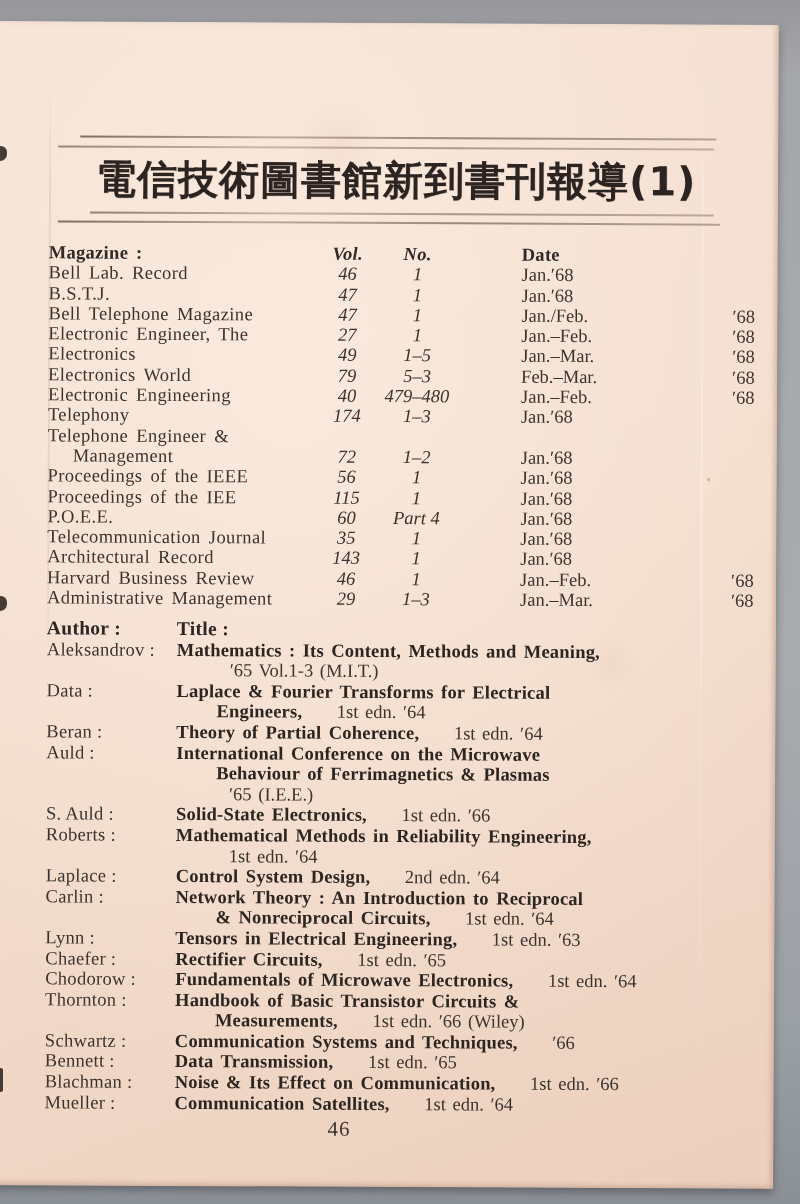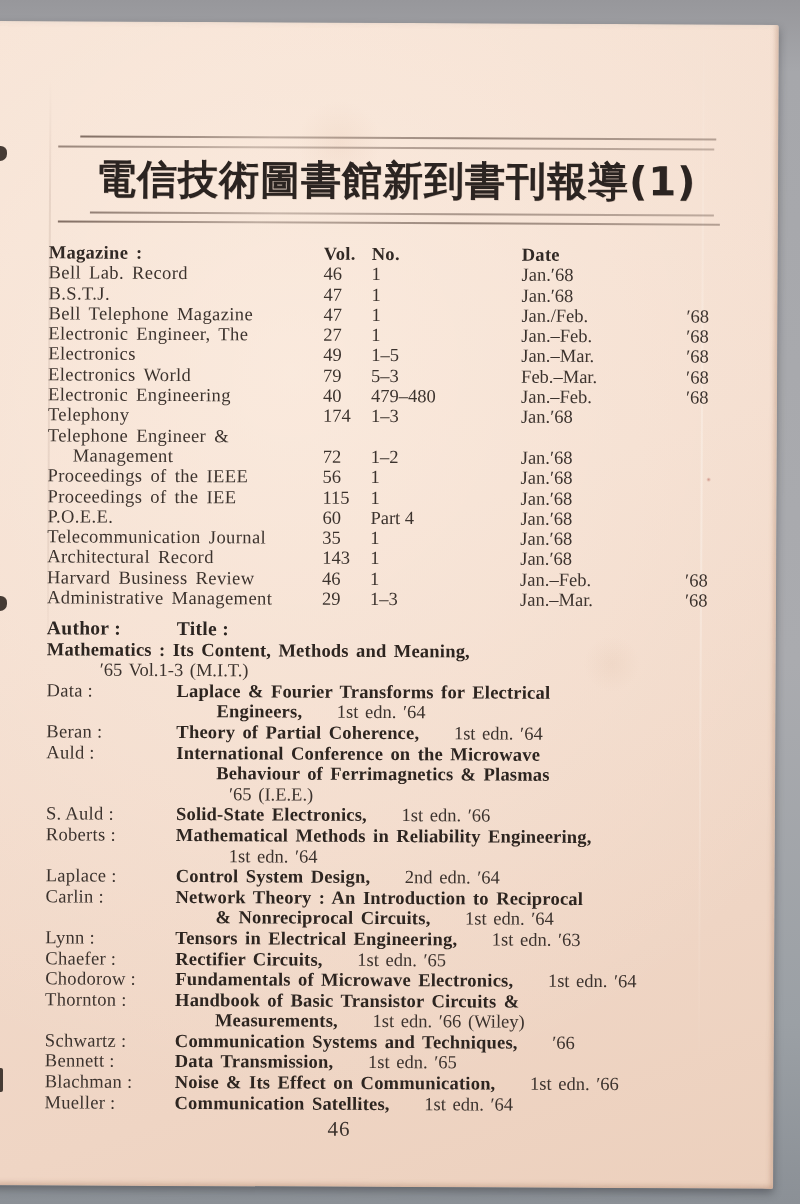--- a/index.html
+++ b/index.html
@@ -37,24 +37,24 @@
     position:absolute;top:129px;left:102px;right:50px;height:56px;
     font-family:"DejaVu Sans","Liberation Sans",sans-serif;
     font-weight:bold;font-size:40px;line-height:56px;letter-spacing:1px;
     color:#2b2421;white-space:nowrap;
     text-shadow:0.5px 0.5px 0 rgba(90,60,50,0.3);
   }
   .mag-table{position:absolute;top:221px;left:55px;right:55px;font-size:18.5px;line-height:20.3px;color:#3c332e;}
   .mrow{display:grid;grid-template-columns:275px 48px 92px 58px 165px 1fr;white-space:nowrap;}
   .m-name{letter-spacing:0.4px;word-spacing:3px;}
   .m-name.ind{padding-left:25px;}
-  .m-vol,.m-no{text-align:left;}
+  .m-vol,.m-no{text-align:center;font-style:italic;}
   .m-head{font-weight:bold;letter-spacing:0.3px;color:#312925;}
   .m-date{padding-left:0px;}
-  .m-year{padding-left:0px;}
+  .m-year{padding-left:0px;margin-left:46px;}
 
   .books{position:absolute;top:597px;left:55px;right:40px;font-size:18.5px;line-height:20.6px;color:#3c332e;}
   .brow{display:grid;grid-template-columns:130px 1fr;}
   .b-head{font-weight:bold;font-size:19.5px;color:#2d2622;letter-spacing:0.3px;}
   .b-author{white-space:nowrap;letter-spacing:0.3px;}
   .b-lines .bl{white-space:nowrap;}
   .bl.ind1{padding-left:25px;}
   .bl.ind2{padding-left:40px;}
   .seg-b{font-weight:bold;color:#2d2520;word-spacing:2.5px;letter-spacing:0.2px;}
   .seg-r{word-spacing:2px;margin-left:28px;}
@@ -229,20 +229,21 @@
       </div>
   </div>
 
   <div class="books">
     <div class="brow">
       <span class="b-head">Author :</span>
       <span class="b-head">Title :</span>
     </div>
     <div id="book-entries">
         <div class="brow">
+          <span class="b-author">Aleksandrov :</span>
           <div class="b-lines">
             <div class="bl ind0"><span class="seg-b">Mathematics : Its Content, Methods and Meaning,</span></div>
             <div class="bl ind1"><span class="seg-r">′65 Vol.1-3 (M.I.T.)</span></div>
           </div>
         </div>
         <div class="brow">
           <span class="b-author">Data :</span>
           <div class="b-lines">
             <div class="bl ind0"><span class="seg-b">Laplace &amp; Fourier Transforms for Electrical</span></div>
             <div class="bl ind2"><span class="seg-b">Engineers,</span><span class="seg-r"> 1st edn. ′64</span></div>

